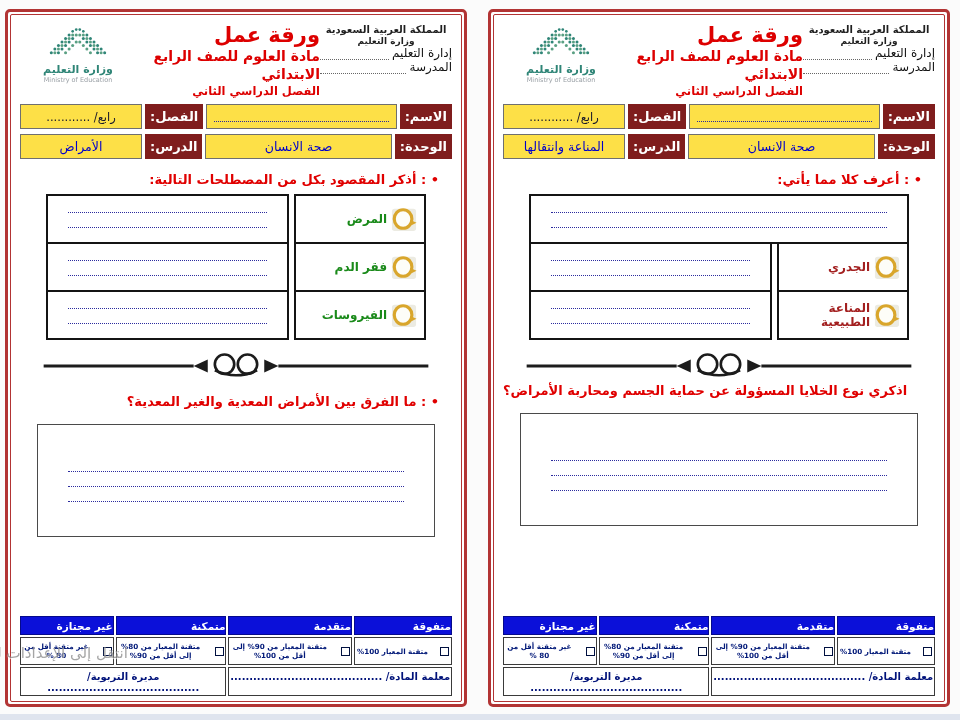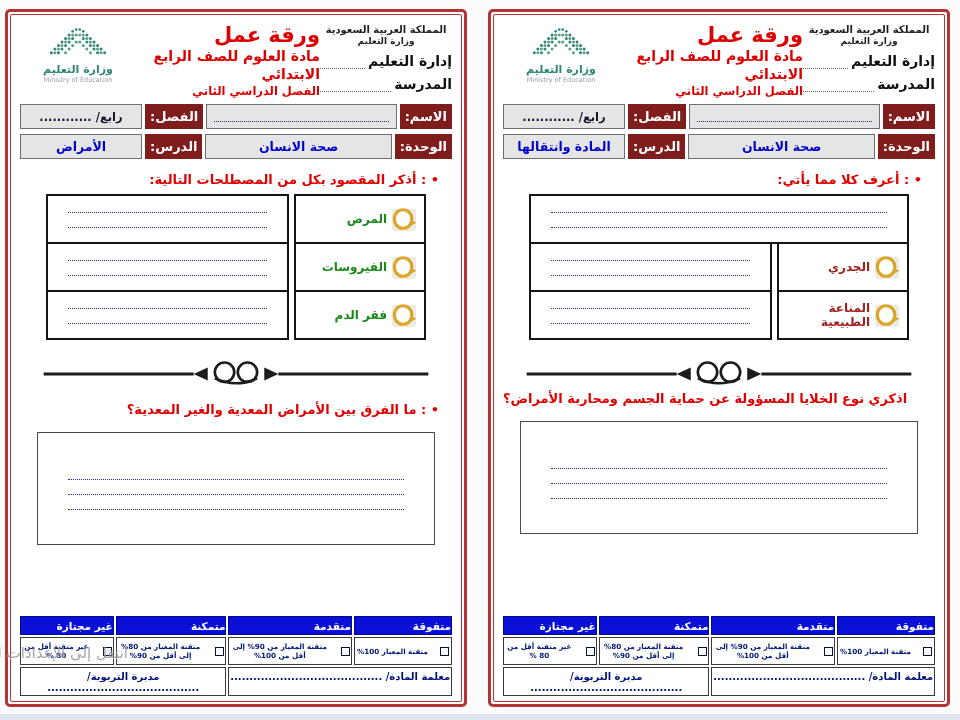--- a/index.html
+++ b/index.html
@@ -10,48 +10,48 @@
     border:3px solid #b23434;border-radius:5px;box-sizing:border-box}
   .page.left{left:5px}.page.right{left:488px}
   .page-inner{position:absolute;inset:2px;border:1.5px solid #b23434;border-radius:2px;
     padding:6px 9px 5px 9px;display:flex;flex-direction:column;direction:rtl;box-sizing:border-box}
 
   
   .hdr{display:flex;align-items:flex-start;min-height:78px}
   .emblem-block{width:132px;text-align:center;padding-top:3px}
   .emblem-l1{font-size:10px;font-weight:bold;color:#1f1f1f;transform:scaleY(1.05)}
   .emblem-l2{font-size:9px;font-weight:bold;color:#1f1f1f;margin-top:1px}
-  .admin-line{display:flex;align-items:flex-end;font-size:14px;font-weight:bold;color:#111;margin-top:7px}
+  .admin-line{display:flex;align-items:flex-end;font-size:12px;font-weight:normal;color:#111;}
   .admin-line .dots-fill{flex:1;border-bottom:1.4px dotted #666;height:9px;margin-right:3px}
   .title-block{flex:1;text-align:right;color:#dd0000;padding-top:2px}
   .t1{font-size:21px;font-weight:bold;line-height:1.15}
   .t2{font-size:14px;font-weight:bold;line-height:1.3}
   .t3{font-size:11.5px;font-weight:bold}
   .logo-block{width:116px;text-align:center;padding-top:5px}
   .logo-ar{color:#2f8577;font-weight:bold;font-size:11px;margin-top:1px}
   .logo-en{color:#9aa0a6;font-size:6.5px}
 
   
   .info-row{display:flex;gap:3px;margin-top:5px;height:25px;align-items:stretch}
   .lbl{background:#7f1d1d;color:#fff;font-weight:bold;font-size:13px;display:flex;
     align-items:center;justify-content:center;padding:0 5px;min-width:42px;white-space:nowrap}
-  .field{background:#e5e5e5;border:1.3px solid #6f6f6f;display:flex;align-items:center;
-    justify-content:center;font-weight:bold;color:#0000cc;font-size:12.5px;box-sizing:border-box}
+  .field{background:#fde047;border:1.3px solid #6f6f6f;display:flex;align-items:center;
+    justify-content:center;font-weight:normal;color:#0000cc;font-size:12.5px;box-sizing:border-box}
   .field.wide{flex:1}
   .field.small{width:122px}
   .field.darktext{color:#15152a;font-size:11.5px}
   .dotline{border-bottom:1.8px dotted #2b2b9e;height:1px;width:100%}
   .field.wide .dotline{width:93%;align-self:flex-end;margin-bottom:6px}
 
   
   .q-head{color:#e00000;font-weight:bold;font-size:13px;text-align:right;padding-right:13px;margin-top:13px}
   .q-head.center{text-align:left;padding-right:0;margin-top:2px}
 
   
-  .terms{width:88%;margin:9px auto 8px}
+  .terms{width:88%;margin:9px auto 0}
   .trow{display:flex;gap:5px;height:50px;margin-top:-2px}
   .t-lbl{width:132px;border:2px solid #141414;background:#fff;display:flex;align-items:center;
     gap:4px;padding-right:7px;font-weight:bold;font-size:12px;box-sizing:border-box}
   .terms-green .t-lbl span.txt{color:#1a8a1a}
   .terms-maroon .t-lbl span.txt{color:#a32020}
   .t-ans{flex:1;border:2px solid #141414;background:#fff;display:flex;flex-direction:column;
     justify-content:center;gap:13px;padding:0 20px;box-sizing:border-box}
   .ring-icon{flex:none;line-height:0}
 
   
@@ -189,35 +189,35 @@
             <div class="dotline"></div>
           </div>
     </div>
     <div class="trow">
       <div class="t-lbl">
         <span class="ring-icon"><svg width="26" height="26" viewBox="0 0 28 28">
                 <rect x="1" y="3" width="26" height="24" rx="3" fill="#ecebe2"></rect>
                 <ellipse cx="13" cy="14" rx="9.5" ry="10" fill="#fdfdf8" stroke="#d9a62c" stroke-width="3.4"></ellipse>
                 <path d="M21,15 L27.5,18 L21.5,21 Z" fill="#d9a62c"></path>
               </svg></span>
-        <span class="txt">الفيروسات</span>
+        <span class="txt">فقر الدم</span>
       </div>
       <div class="t-ans">
             <div class="dotline"></div>
             <div class="dotline"></div>
           </div>
     </div>
     <div class="trow">
       <div class="t-lbl">
         <span class="ring-icon"><svg width="26" height="26" viewBox="0 0 28 28">
                 <rect x="1" y="3" width="26" height="24" rx="3" fill="#ecebe2"></rect>
                 <ellipse cx="13" cy="14" rx="9.5" ry="10" fill="#fdfdf8" stroke="#d9a62c" stroke-width="3.4"></ellipse>
                 <path d="M21,15 L27.5,18 L21.5,21 Z" fill="#d9a62c"></path>
               </svg></span>
-        <span class="txt">فقر الدم</span>
+        <span class="txt">الفيروسات</span>
       </div>
       <div class="t-ans">
             <div class="dotline"></div>
             <div class="dotline"></div>
           </div>
     </div>
   </div>
 
   <div class="divider">
     <svg width="420" height="30" viewBox="0 0 440 34">
@@ -351,21 +351,21 @@
     <div class="field wide">
           <div class="dotline"></div>
         </div>
     <div class="lbl">الفصل:</div>
     <div class="field small darktext">رابع/ ............</div>
   </div>
   <div class="info-row">
     <div class="lbl">الوحدة:</div>
     <div class="field wide">صحة الانسان</div>
     <div class="lbl">الدرس:</div>
-    <div class="field small">المادة وانتقالها</div>
+    <div class="field small">المناعة وانتقالها</div>
   </div>
 
   <div class="q-head">• : أعرف كلا مما يأتي:</div>
 
   <div class="terms terms-maroon">
     <div class="trow">
       <div class="t-ans">
             <div class="dotline"></div>
             <div class="dotline"></div>
           </div>

